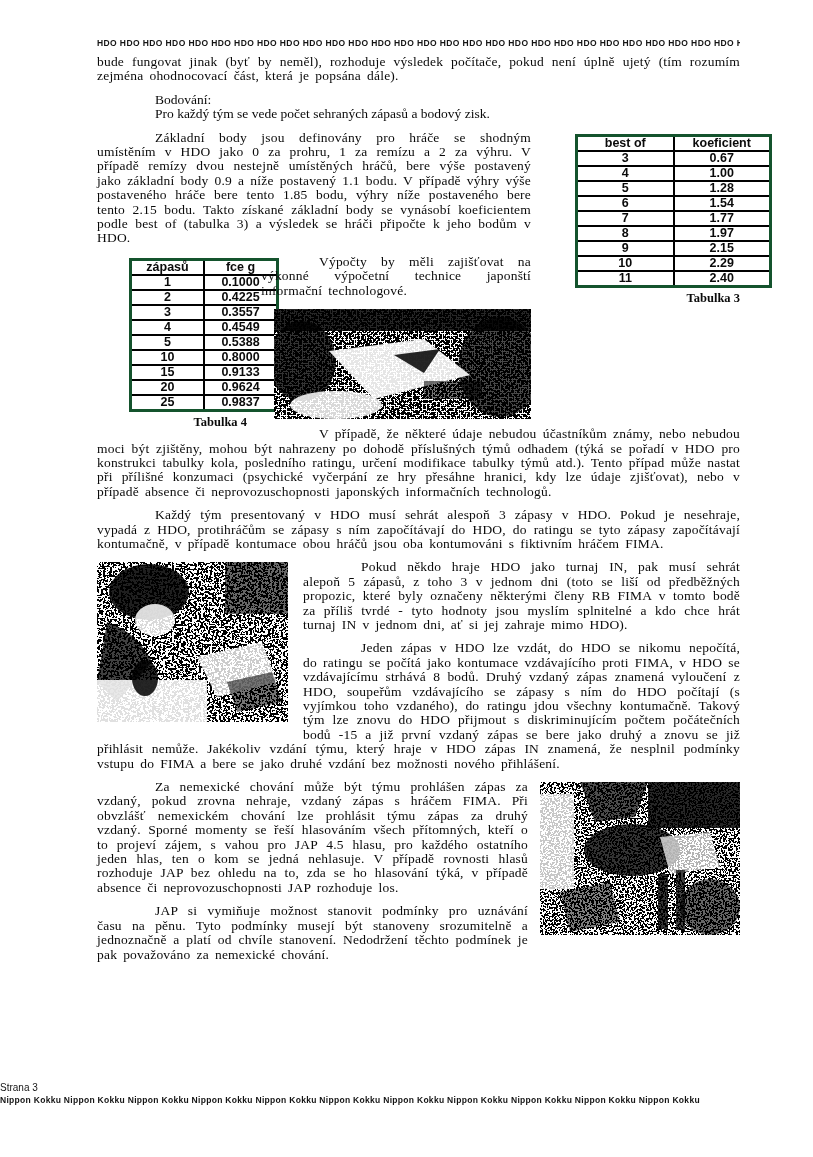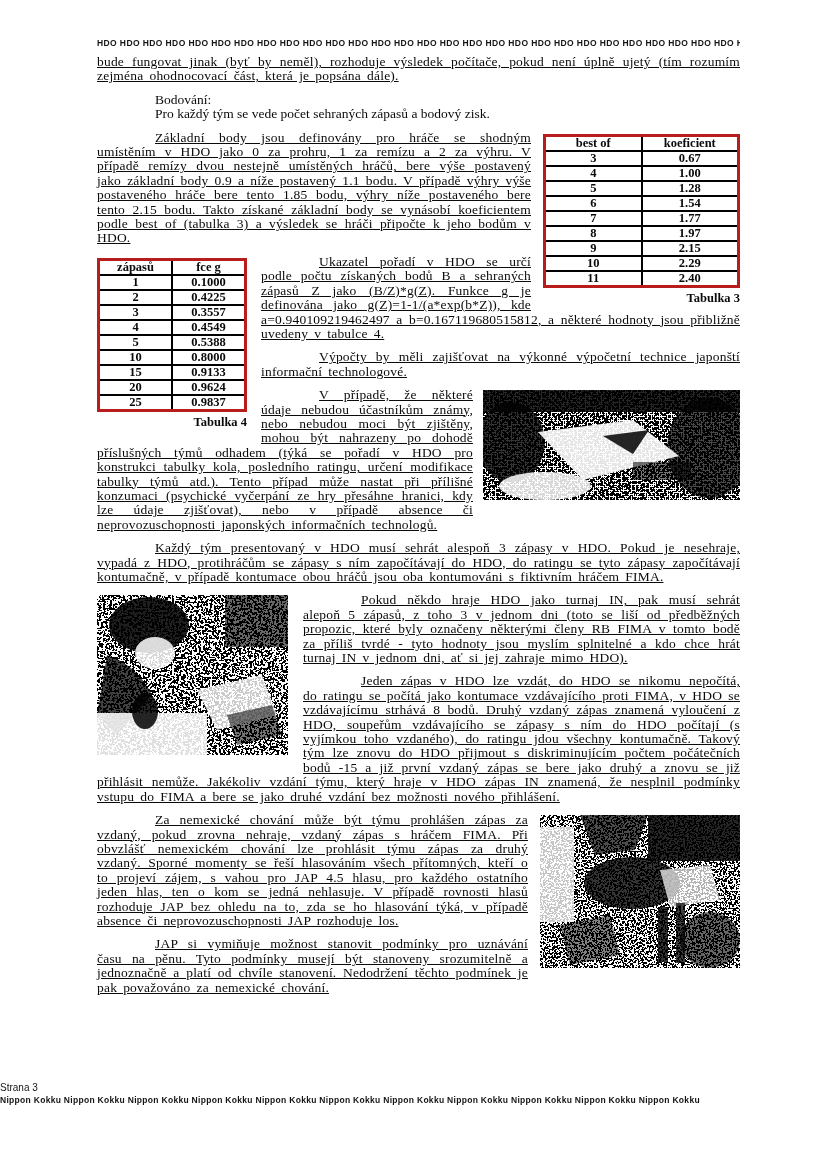--- a/index.html
+++ b/index.html
@@ -9,29 +9,29 @@
     font-family:"Liberation Serif",serif;
   }
   .content{position:absolute;left:97px;top:38px;width:643px;}
   .marker-line{
     font-family:"Liberation Sans",sans-serif;font-size:8.5px;font-weight:bold;
     letter-spacing:0.4px;white-space:nowrap;overflow:hidden;text-align:center;
     color:#141414;margin-bottom:7px;
   }
   p.body-par{
     margin:0 0 9px 0;text-align:justify;font-size:13.5px;line-height:14.4px;
-    word-spacing:2.5px;letter-spacing:0.2px;text-decoration:underline;
+    word-spacing:2.5px;letter-spacing:0.2px;
   }
   p.ind{text-indent:58px;}
   .bodovani{margin:0 0 9px 58px;font-size:13.5px;line-height:14.4px;}
   
   .tbl3-wrap{float:right;width:197px;margin:3px 0 6px 12px;}
   .tbl4-wrap{float:left;width:150px;margin:3px 14px 6px 0;}
-  table.doc-table{border-collapse:collapse;width:100%;border:3px solid #b91c1c;
-    font-family:Liberation Serif, serif;}
+  table.doc-table{border-collapse:collapse;width:100%;border:3px solid #14532d;
+    font-family:Liberation Sans, sans-serif;margin-left:32px;}
   table.doc-table th,table.doc-table td{
     border:2px solid #000;text-align:center;font-size:12.5px;
     height:13px;line-height:13px;padding:0 2px;
   }
   table.doc-table th{font-weight:bold;}
   table.doc-table td{font-weight:bold;}
   .tbl-caption{text-align:right;font-weight:bold;font-size:12.5px;margin-top:3px;
     font-family:"Liberation Serif",serif;}
   
   .photo{background:#9a9a9a;overflow:hidden;}
@@ -157,21 +157,20 @@
             </tr>
             <tr>
               <td>25</td>
               <td>0.9837</td>
             </tr>
           </tbody>
       </table>
       <div class="tbl-caption">Tabulka 4</div>
     </div>
 
-    <p class="body-par ind">Ukazatel pořadí v HDO se určí podle počtu získaných bodů B a sehraných zápasů Z jako (B/Z)*g(Z). Funkce g je definována jako g(Z)=1-1/(a*exp(b*Z)), kde a=0.940109219462497 a b=0.167119680515812, a některé hodnoty jsou přibližně uvedeny v tabulce 4.</p>
 
     <p class="body-par ind">Výpočty by měli zajišťovat na výkonné výpočetní technice japonští informační technologové.</p>
 
     <div class="photo photo1">
       <svg width="257" height="110" viewBox="0 0 257 110" preserveAspectRatio="none">
         <defs>
           <filter id="dth1" x="0" y="0" width="100%" height="100%">
             <feTurbulence type="fractalNoise" baseFrequency="0.5" numOctaves="3" seed="7"></feTurbulence>
             <feColorMatrix type="saturate" values="0"></feColorMatrix>
             <feComponentTransfer>

